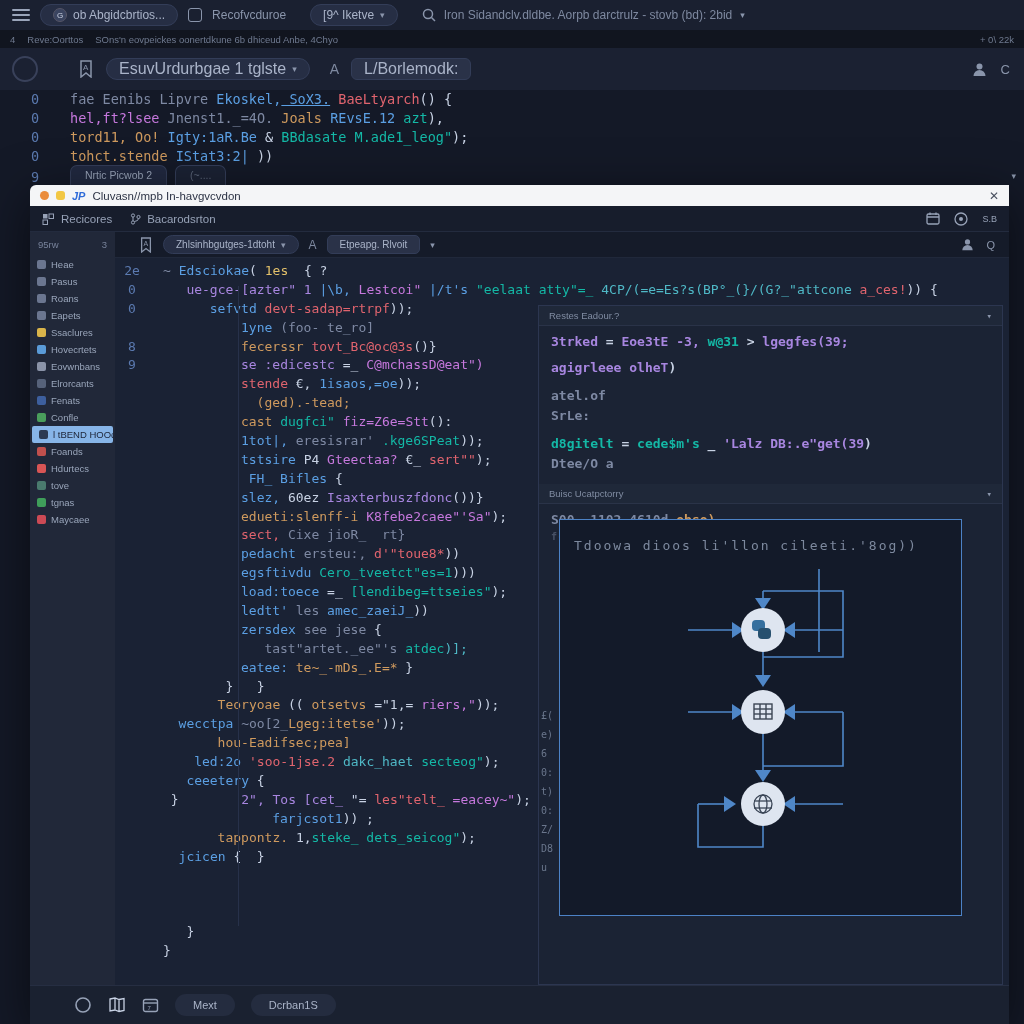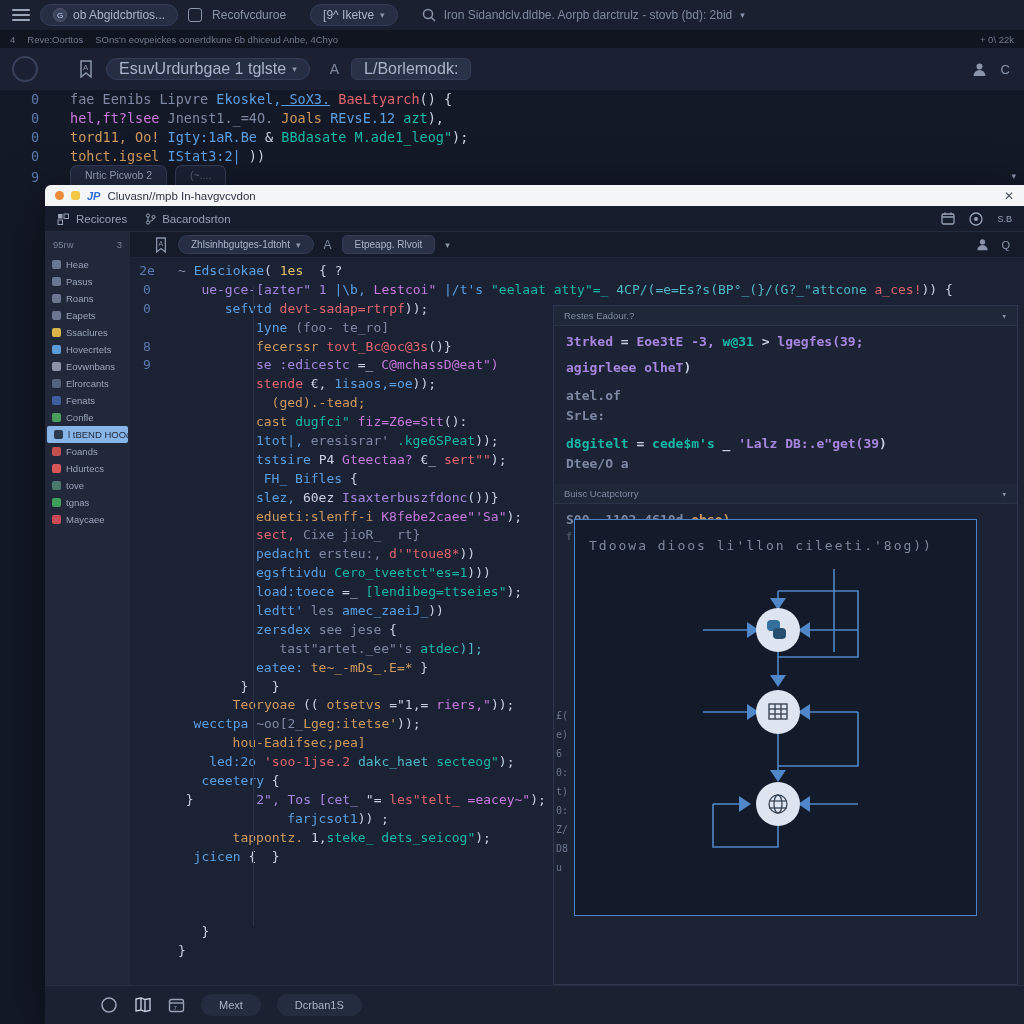--- a/index.html
+++ b/index.html
@@ -42,21 +42,21 @@
   .oline { display:flex; }
   .oline .gut { width:70px; text-align:center; color:#5b7ab0; flex:0 0 70px; }
   .outer-tabrow { left:0; top:162px; width:1024px; height:23px; display:flex; align-items:flex-end; color:#7e89a0; }
   .otab-gut { width:70px; text-align:center; color:#5b7ab0; font-size:13.5px; }
   .otab { background:#212940; border:1px solid #333d58; border-bottom:none; border-radius:7px 7px 0 0;
     padding:3px 14px 4px; font-size:10.5px; color:#98a3b8; }
   .otab.ghost { background:#1b2234; color:#5a6478; margin-left:8px; }
   .outer-tabrow .chev-r { margin-left:auto; padding:0 8px 4px; }
 
   
-  .window { left:45px; top:185px; width:979px; height:839px; background:#161c2b;
+  .window { left:30px; top:185px; width:979px; height:839px; background:#161c2b;
     border-radius:6px 0 0 0; box-shadow:0 12px 50px rgba(0,0,0,.55); overflow:hidden; }
   .titlebar { position:absolute; left:0; top:0; right:0; height:21px; background:#f4f5f7;
     display:flex; align-items:center; gap:7px; padding:0 10px; }
   .tl { width:9px; height:9px; border-radius:50%; }
   .tl.orange { background:#ea8c3c; }
   .tl.yellow { background:#f2c744; border-radius:3px; }
   .tlogo { color:#2f6bd8; font-weight:bold; font-style:italic; font-size:11px; }
   .ttitle { color:#2d3446; font-size:11.5px; }
   .tclose { margin-left:auto; color:#4a5160; font-size:12px; }
 
@@ -101,21 +101,21 @@
   .rp-semicolon { position:absolute; left:4px; top:676px; color:#aab4c9; font-size:14px; }
 
   
   .diagram { position:absolute; left:20px; top:213px; width:403px; height:397px;
     background:#131a29; border:1.5px solid #4c82c6; }
   .diagram .cap { position:absolute; left:14px; top:18px; color:#7d899e; font-size:13px;
     letter-spacing:2px; font-family:"DejaVu Sans Mono", monospace; }
 
   
   .bottombar { position:absolute; left:0; right:0; bottom:0; height:39px; background:#1a2130;
-    border-top:1px solid #262e42; display:flex; align-items:center; gap:16px; padding-left:55px;
+    border-top:1px solid #262e42; display:flex; align-items:center; gap:16px; padding-left:44px;
     color:#97a2b7; }
   .bb-pill { background:#242c3f; border-radius:14px; height:22px; padding:0 18px;
     display:flex; align-items:center; color:#aab4c8; font-size:11px; }
   .bb-book { position:relative; }
   .bb-book::after { content:""; position:absolute; left:1px; right:1px; bottom:-6px; height:2px;
     background:#c8d2e4; border-radius:1px; }
 </style>
 </head>
 <body>
 
@@ -185,21 +185,21 @@
       <div class="oline">
         <span class="gut">0</span>
         <span style="white-space: pre;"><span class="tk-mag">hel,ft?lsee </span><span class="tk-gray">Jnenst1._=4O.</span><span class="tk-orange"> Joals</span><span class="tk-blue"> REvsE.12</span><span class="tk-green"> azt</span><span class="tk-white">),</span></span>
       </div>
       <div class="oline">
         <span class="gut">0</span>
         <span style="white-space: pre;"><span class="tk-orange">tord11, Oo! </span><span class="tk-blue">Igty:1aR.Be</span><span class="tk-white"> &amp; </span><span class="tk-green">BBdasate</span><span class="tk-green"> M.ade1_leog"</span><span class="tk-white">);</span></span>
       </div>
       <div class="oline">
         <span class="gut">0</span>
-        <span style="white-space: pre;"><span class="tk-orange">tohct.igsel </span><span class="tk-blue">IStat3:2|</span><span class="tk-white"> ))</span></span>
+        <span style="white-space: pre;"><span class="tk-orange">tohct.stende </span><span class="tk-blue">IStat3:2|</span><span class="tk-white"> ))</span></span>
       </div>
     </div>
 
   <div class="abs outer-tabrow">
     <span class="otab-gut mono">9</span>
     <span class="otab">Nrtic Picwob 2</span>
     <span class="otab ghost">(~....</span>
     <span class="chev-r chev">▾</span>
   </div>
 

